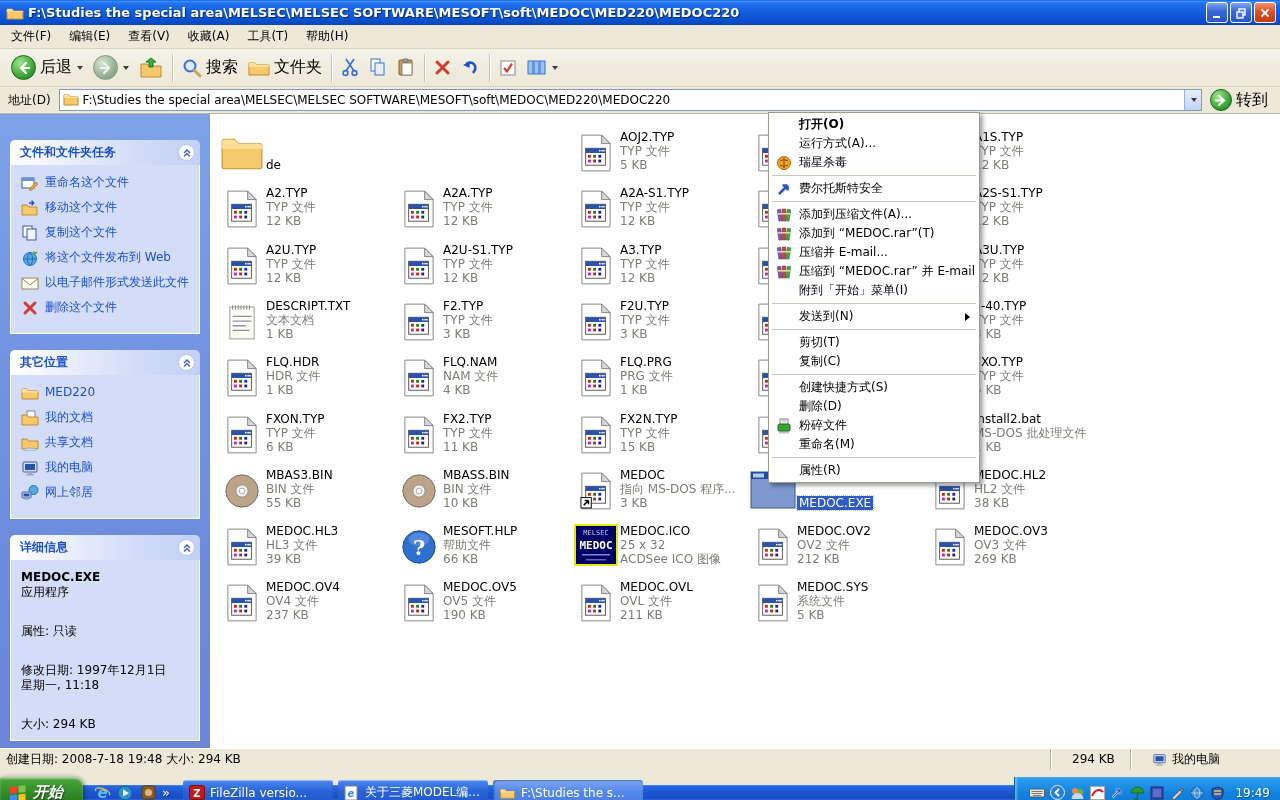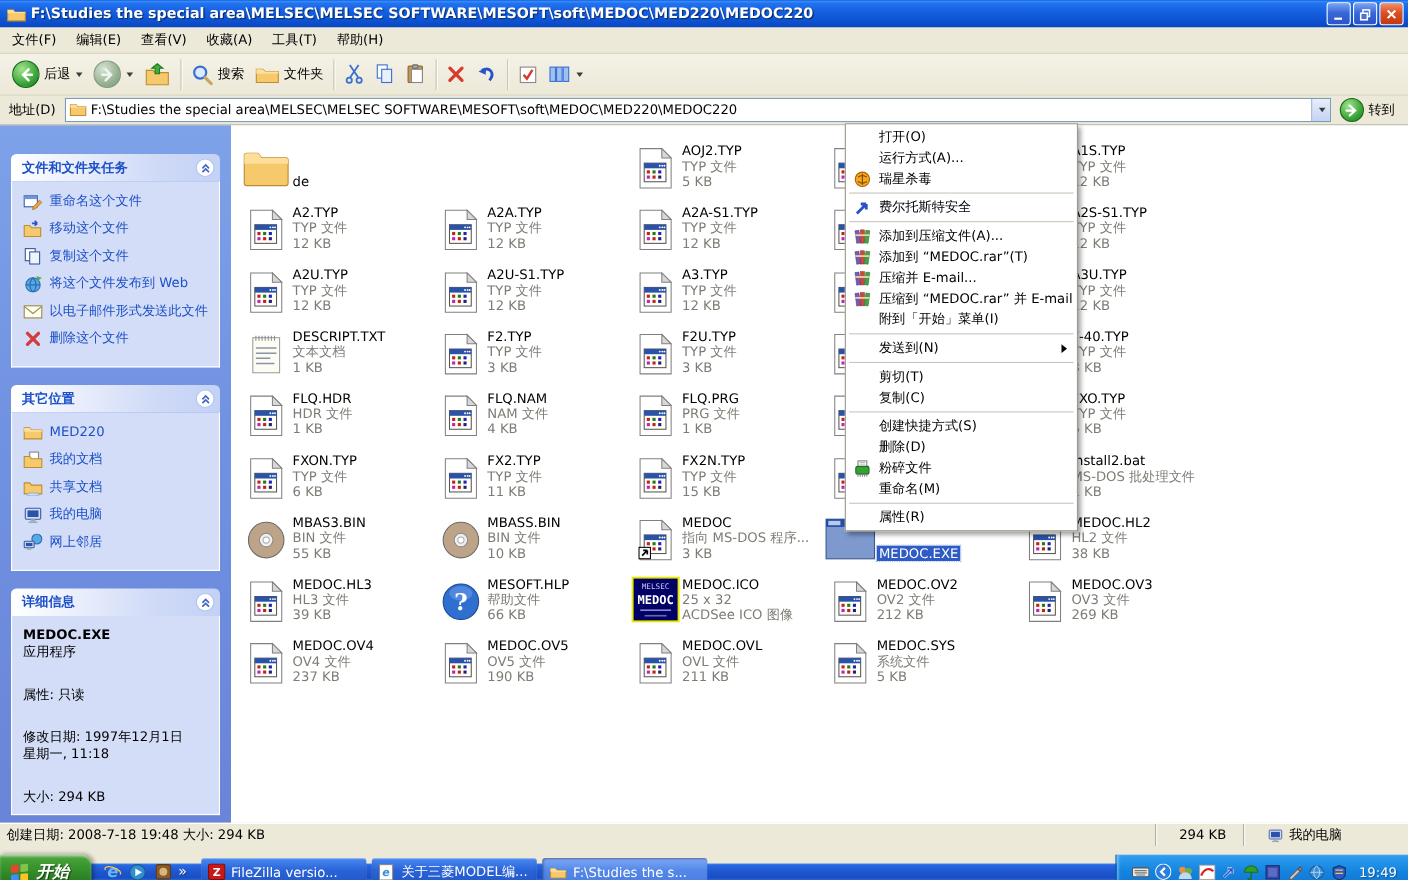--- a/index.html
+++ b/index.html
@@ -17,21 +17,21 @@
     background:linear-gradient(180deg,#7da4f2 0%,#3a67d8 45%,#2a55c8 100%)}
   .wbtn.close{background:linear-gradient(180deg,#f0926e 0%,#dd4f24 45%,#c23a12 100%)}
 
   
   .menubar{height:24px;background:#ece9d8;display:flex;align-items:center;padding-left:2px;border-bottom:1px solid #d8d2bd}
   .menu-item{padding:4px 9px;cursor:pointer;color:#000}
 
   
   .toolbar{height:38px;background:linear-gradient(180deg,#f4f1e7,#ece9d8);display:flex;align-items:center;padding-left:6px;border-bottom:1px solid #d8d2bd}
   .tb-btn{display:flex;align-items:center;gap:4px;padding:0 5px;height:34px;cursor:pointer}
-  .tb-label{font-size:12px;color:#000}
+  .tb-label{font-size:16px;color:#000}
   .circ{width:25px;height:25px;border-radius:50%;display:flex;align-items:center;justify-content:center;flex:0 0 auto;
     background:radial-gradient(circle at 35% 30%,#9fe58a,#35a035 65%,#1d7a1d);border:1px solid #166616}
   .circ.dis{background:radial-gradient(circle at 35% 30%,#d7e4d2,#93ad8e 65%,#7e997a);border-color:#7e997a}
   .dd{width:0;height:0;border-left:3px solid transparent;border-right:3px solid transparent;border-top:4px solid #3c3c3c;margin-left:1px}
   .tb-sep{width:1px;height:28px;background:#c9c5b2;margin:0 4px;box-shadow:1px 0 0 #fff}
 
   
   .addressbar{height:27px;background:#ece9d8;display:flex;align-items:center;padding:0 4px;border-bottom:1px solid #b6b3a7}
   .addr-label{padding:0 8px 0 4px;color:#000}
   .addr-input{flex:1;height:22px;background:#fff;border:1px solid #7f9db9;display:flex;align-items:center;padding-left:3px;cursor:text}
@@ -64,21 +64,21 @@
   .fname{color:#000}
   .fmeta{color:#7d7d75}
   .fsel{background:#2f5bc4;color:#fff;outline:1px dotted #aec4ef;padding:0 2px;display:inline-block}
 
   
   .ctxmenu{position:absolute;left:768px;top:112px;width:212px;background:#fff;border:1px solid #9c9a8c;
     box-shadow:3px 3px 4px rgba(0,0,0,.35);padding:2px 1px;z-index:60}
   .ctx-item{height:19px;display:flex;align-items:center;font-size:12px;color:#000;padding-right:8px;cursor:pointer}
   .ctx-ic{width:20px;flex:0 0 20px;display:flex;justify-content:center;margin:0 5px 0 4px}
   .ctx-label{white-space:nowrap}
-  .ctx-label.b{font-weight:normal}
+  .ctx-label.b{font-weight:bold}
   .ctx-sub{width:0;height:0;border-top:4px solid transparent;border-bottom:4px solid transparent;border-left:5px solid #000;margin-left:auto}
   .ctx-sep{height:1px;background:#c8c5ba;margin:3px 2px}
 
   
   .statusbar{position:absolute;left:0;right:0;bottom:31px;height:21px;background:#ece9d8;border-top:1px solid #fff;
     display:flex;align-items:center;font-size:12px;color:#000}
   .sb-left{flex:1;padding-left:6px;white-space:nowrap;overflow:hidden}
   .sb-panel{height:100%;display:flex;align-items:center;border-left:1px solid #b2afa2;box-shadow:inset 1px 0 0 #fff;padding-left:21px}
   .sb-size{width:80px}
   .sb-zone{width:150px;gap:5px}

